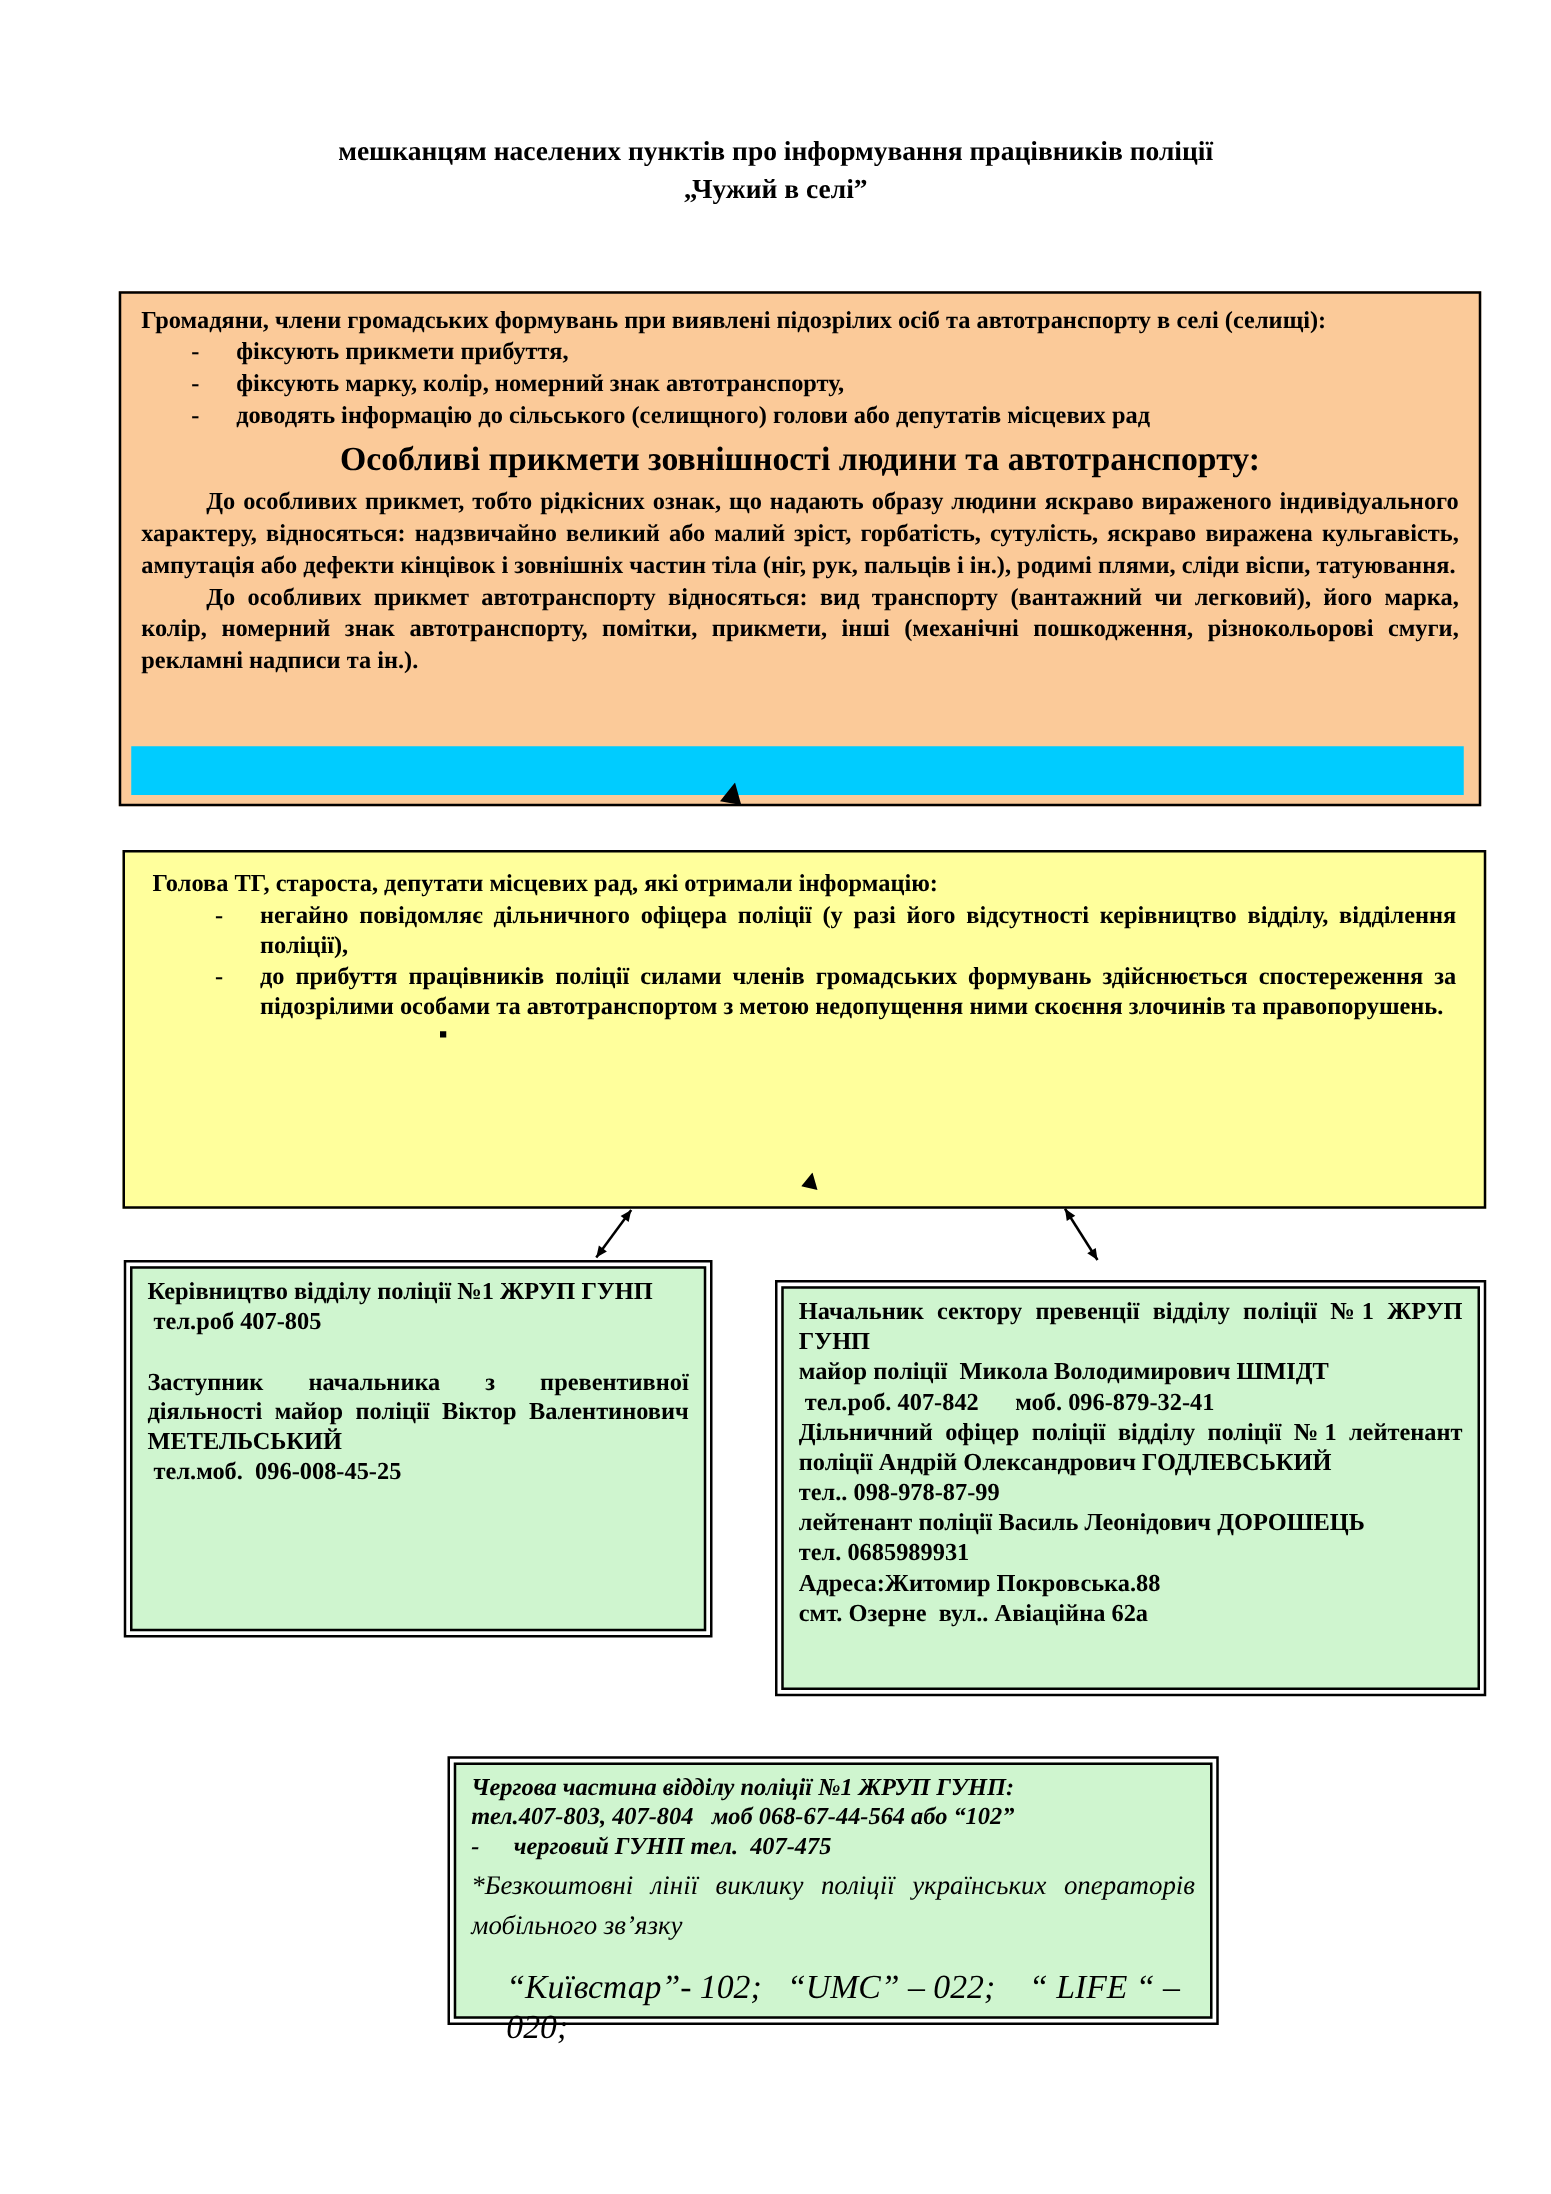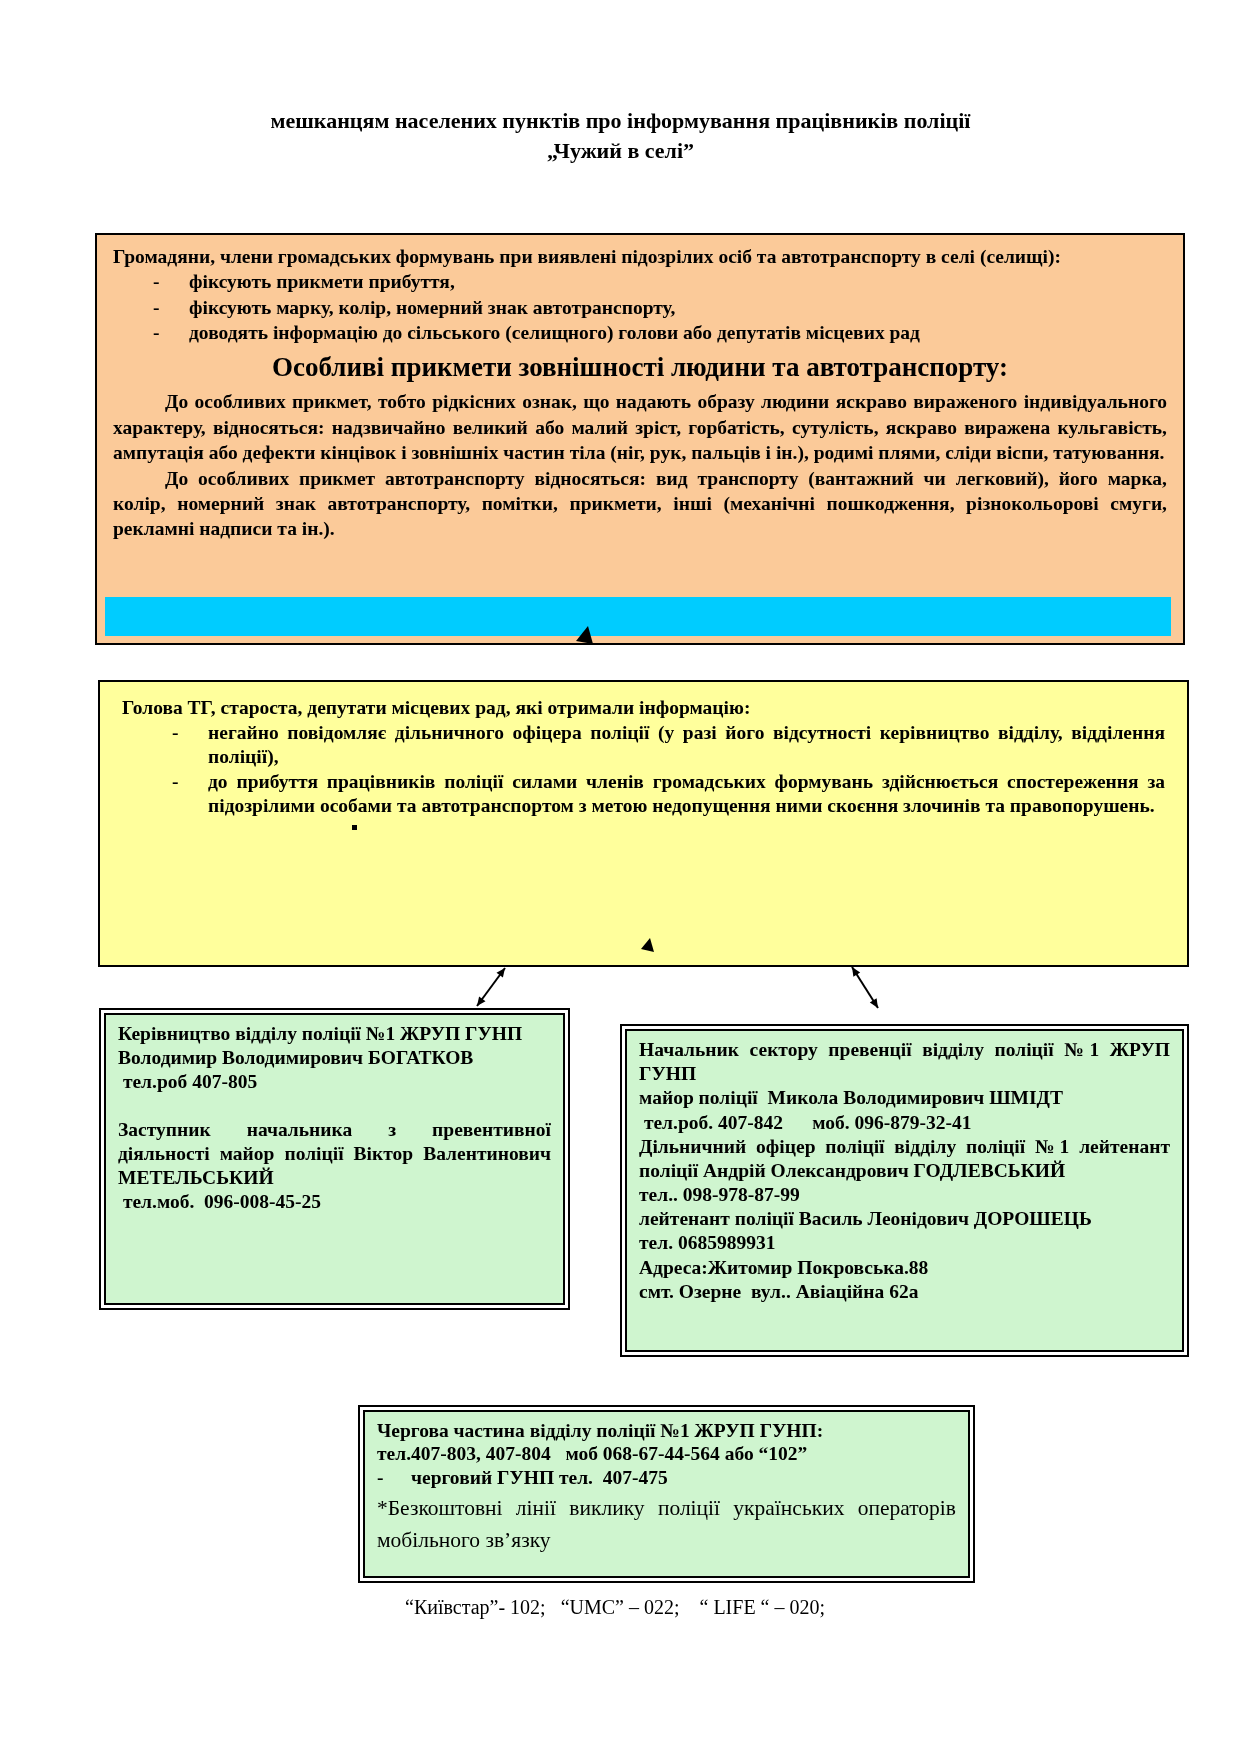--- a/index.html
+++ b/index.html
@@ -40,27 +40,27 @@
   .y-bullets .btext{text-align:justify;}
 
   
   .gbox{position:absolute;box-sizing:border-box;background:#fff;border:2px solid var(--ink);padding:3px;}
   .gbox-inner{box-sizing:border-box;width:100%;height:100%;border:2px solid var(--ink);
     background:var(--green);padding:7px 12px;font-size:19.5px;font-weight:bold;}
   .gbox-left{left:99px;top:1008px;width:471px;height:302px;}
   .gbox-left .gbox-inner{line-height:1.22;}
   .gbox-right{left:620px;top:1024px;width:569px;height:333px;}
   .gbox-right .gbox-inner{line-height:1.24;}
-  .gbox-bottom{left:358px;top:1405px;width:617px;height:178px;}
+  .gbox-bottom{left:358px;top:1405px;width:617px;height:215px;font-style:italic;}
   .gbox-bottom .gbox-inner{line-height:1.2;}
   .line{white-space:pre-wrap;}
   .just{text-align:justify;white-space:normal;}
   .gap-top{margin-top:25px;}
   .b-free{font-weight:normal;font-size:21.5px;line-height:1.5;text-align:justify;margin-top:3px;}
-  .b-ops{font-weight:normal;font-size:20px;margin-top:38px;padding-left:28px;white-space:pre-wrap;}
+  .b-ops{font-weight:normal;font-size:27px;margin-top:16px;padding-left:28px;white-space:pre-wrap;}
 
   
   .abs{position:absolute;}
   .stray-dot{position:absolute;left:352px;top:825px;width:5px;height:5px;background:var(--ink);}
 </style>
 </head>
 <body>
 
 <div class="title-wrap">
   <div class="doc-subtitle">мешканцям населених пунктів про інформування  працівників поліції</div>
@@ -120,21 +120,20 @@
 </svg>
 <svg class="abs" style="left:840px;top:956px;" width="60" height="62">
   <line x1="12" y1="11" x2="38" y2="52" stroke="#000" stroke-width="2"></line>
   <polygon points="38,52 29.8,46.5 36.6,42.3" fill="#000"></polygon>
   <polygon points="12,11 13.4,20.7 20.2,16.5" fill="#000"></polygon>
 </svg>
 
 <div class="gbox gbox-left">
   <div class="gbox-inner">
     <div class="line">Керівництво відділу поліції №1 ЖРУП ГУНП</div>
-    <div class="line">Володимир Володимирович БОГАТКОВ</div>
     <div class="line"> тел.роб 407-805</div>
     <div class="line just gap-top">Заступник начальника з превентивної діяльності майор поліції Віктор Валентинович МЕТЕЛЬСЬКИЙ</div>
     <div class="line"> тел.моб.  096-008-45-25</div>
   </div>
 </div>
 
 <div class="gbox gbox-right">
   <div class="gbox-inner">
     <div class="line just">Начальник сектору превенції відділу поліції №1 ЖРУП ГУНП</div>
     <div class="line">майор поліції  Микола Володимирович ШМІДТ</div>

